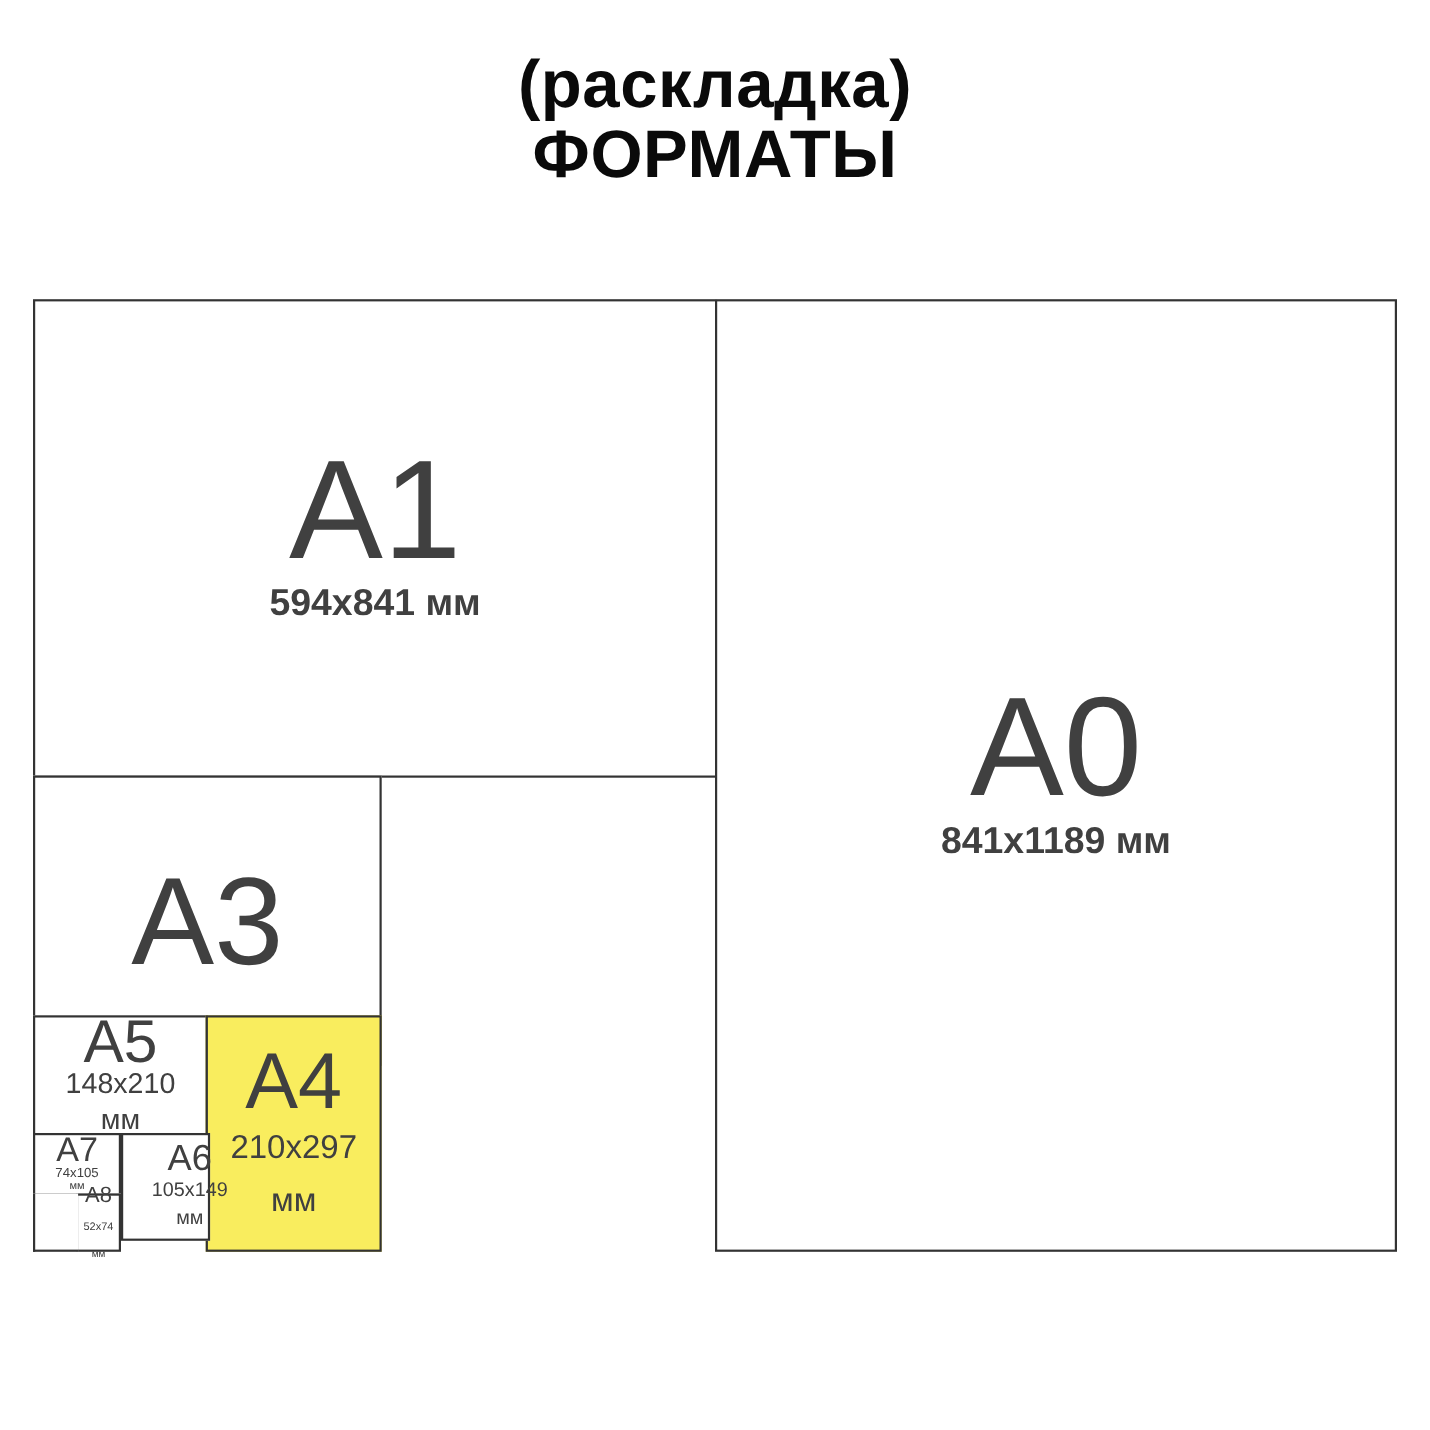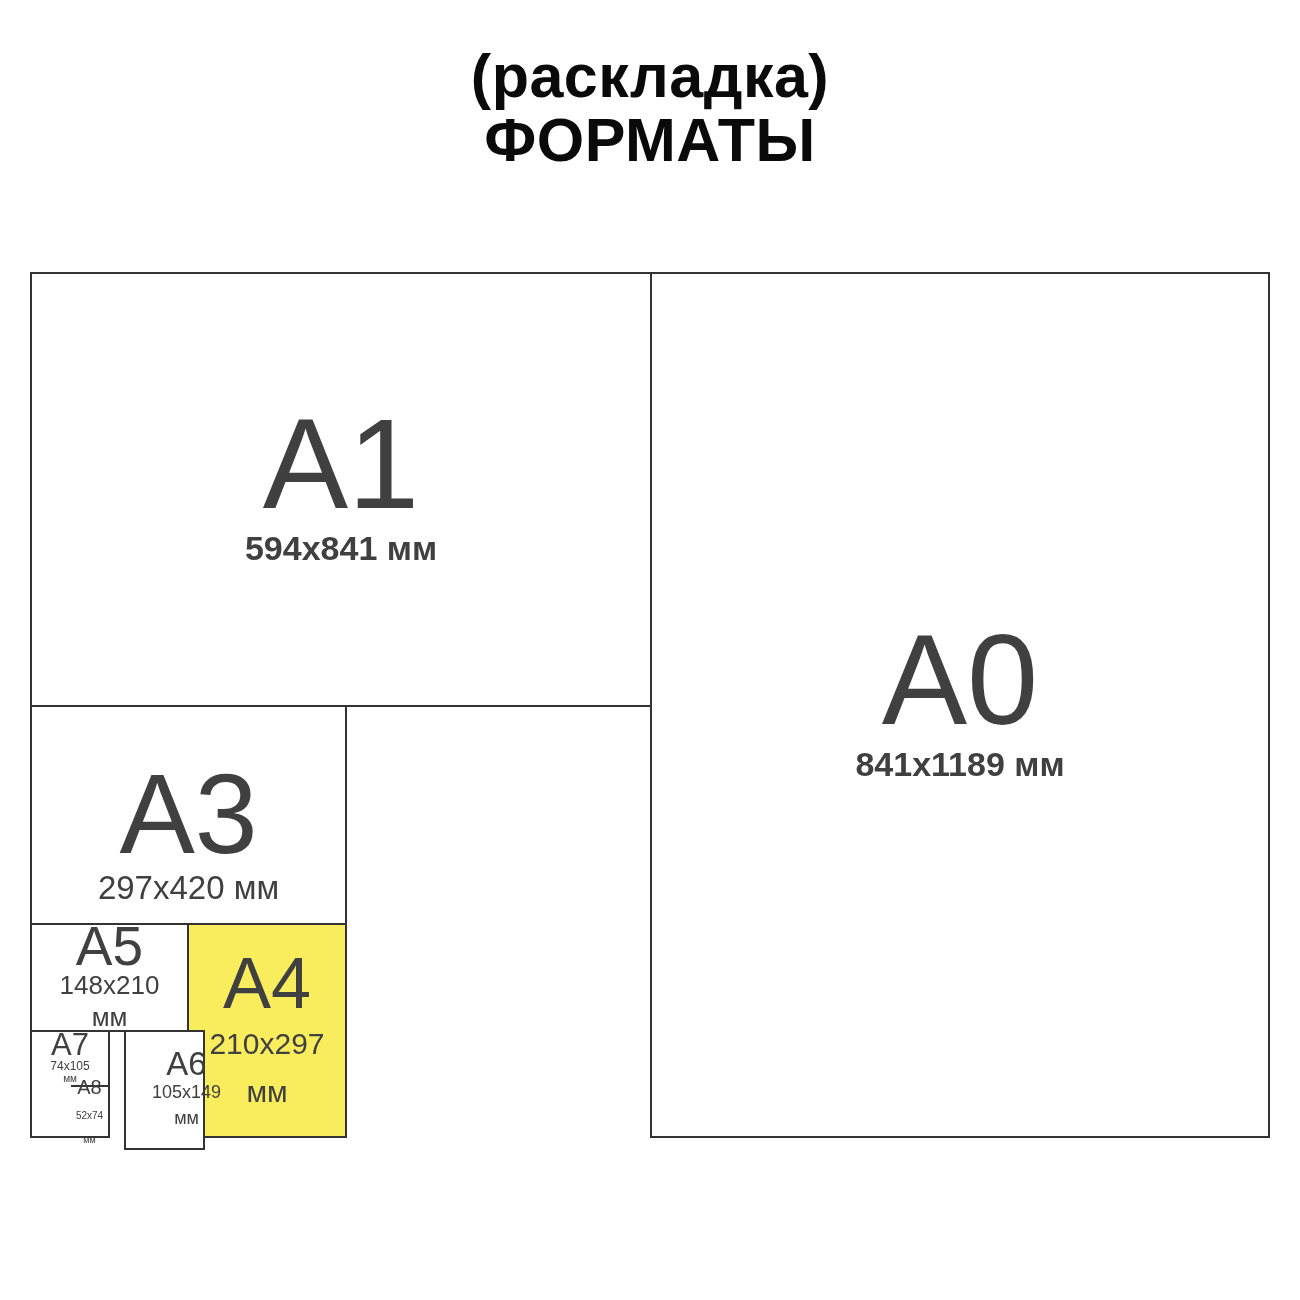--- a/index.html
+++ b/index.html
@@ -51,21 +51,21 @@
   .fmt-dims  { line-height: 1.2; }
 
   
   #box-a1 { left: 0;     top: 0;     width: 622px; height: 435px; }
   #box-a0 { left: 620px; top: 0;     width: 620px; height: 866px; }
   #box-a3 { left: 0;     top: 433px; width: 317px; height: 264px; }
   #box-a2 { left: 315px; top: 433px; width: 307px; height: 433px; }
   #box-a5 { left: 0;     top: 651px; width: 159px; height: 109px; }
   #box-a4 { left: 157px; top: 651px; width: 160px; height: 215px; }
   #box-a7 { left: 0;     top: 758px; width: 80px;  height: 57px;  }
-  #box-a6 { left: 94px;  top: 758px; width: 81px;  height: 120px; padding-left: 44px; }
+  #box-a6 { left: 80px;  top: 758px; width: 81px;  height: 98px; padding-left: 44px; }
   #box-a8 { left: 39px;  top: 813px; width: 41px;  height: 53px; gap: 13px;  }
 
   
   #border-filler {
     position: absolute;
     box-sizing: border-box;
     left: 0; top: 813px; width: 41px; height: 53px;
     border-left: 2px solid #333333;
     border-bottom: 2px solid #333333;
     background: #ffffff;
@@ -114,21 +114,20 @@
       <span class="fmt-dims">594x841 мм</span>
     </div>
 
     <div class="box" id="box-a0">
       <span class="fmt-label">A0</span>
       <span class="fmt-dims">841x1189 мм</span>
     </div>
 
     <div class="box" id="box-a3">
       <span class="fmt-label">A3</span>
-      <span class="fmt-dims">297x420 мм</span>
     </div>
 
 
     <div class="box" id="box-a5">
       <span class="fmt-label">A5</span>
       <span class="fmt-dims">148x210</span>
       <span class="fmt-dims">мм</span>
     </div>
 
     <div class="box" id="box-a4" style="background: rgb(249, 237, 94);">

